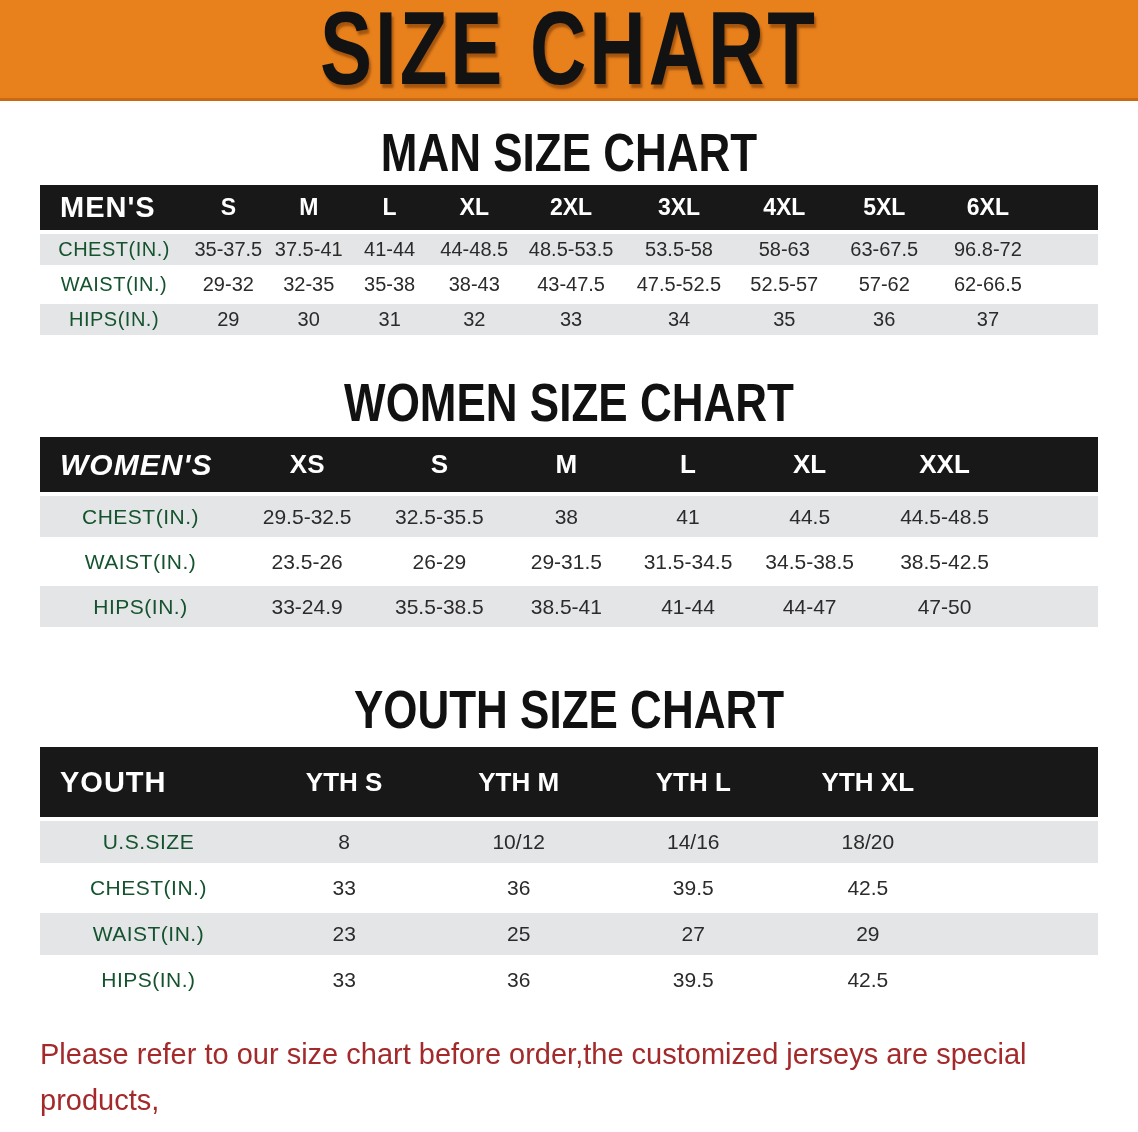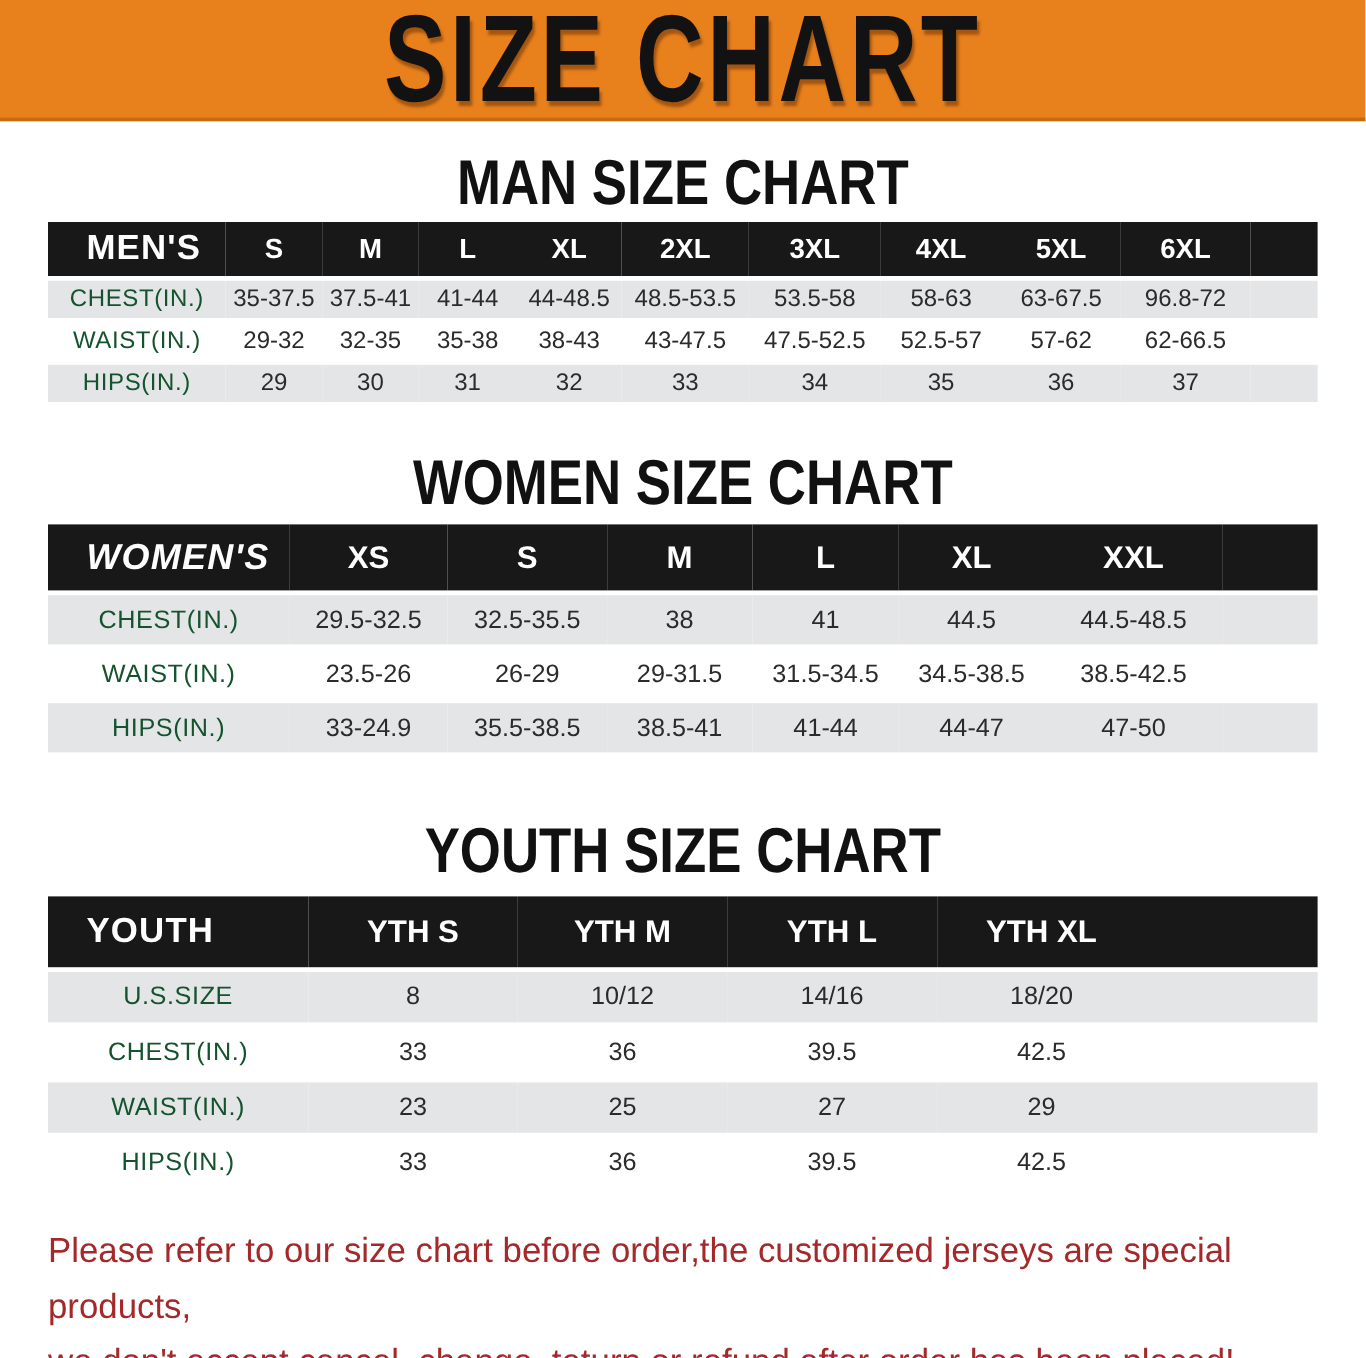--- a/index.html
+++ b/index.html
@@ -57,21 +57,21 @@
   .size-table th {
     background: #181818;
     color: #ffffff;
     font-weight: 700;
     text-align: center;
     vertical-align: middle;
     padding: 0;
   }
   .size-table th.row-head {
     text-align: left;
-    padding-left: 32px;
+    padding-left: 20px;
     letter-spacing: 1px;
   }
   .size-table td {
     text-align: center;
     vertical-align: middle;
     color: #2b2b2b;
     padding: 0;
   }
   .size-table tr.stripe td { background: #E4E5E7; }
   .size-table tr.plain  td { background: #ffffff; }
@@ -83,21 +83,21 @@
   .table-men th { height: 45px; font-size: 23px; }
   .table-men th.row-head { font-size: 29px; }
   .table-men td { height: 31px; font-size: 20px; }
   .table-men td.row-label { font-size: 20px; }
   
   .table-women th { height: 55px; font-size: 26px; }
   .table-women th.row-head { font-size: 30px; font-style: italic; }
   .table-women td { height: 41px; font-size: 21px; }
   .table-women td.row-label { font-size: 21px; }
   
-  .table-youth th { height: 59px; font-size: 26px; }
+  .table-youth th { height: 70px; font-size: 26px; }
   .table-youth th.row-head { font-size: 29px; }
   .table-youth td { height: 42px; font-size: 21px; }
   .table-youth td.row-label { font-size: 21px; }
   
   .note {
     margin: 26px 20px 0 40px;
     color: #A4292B;
     font-size: 29px;
     line-height: 46px;
     font-weight: 400;

